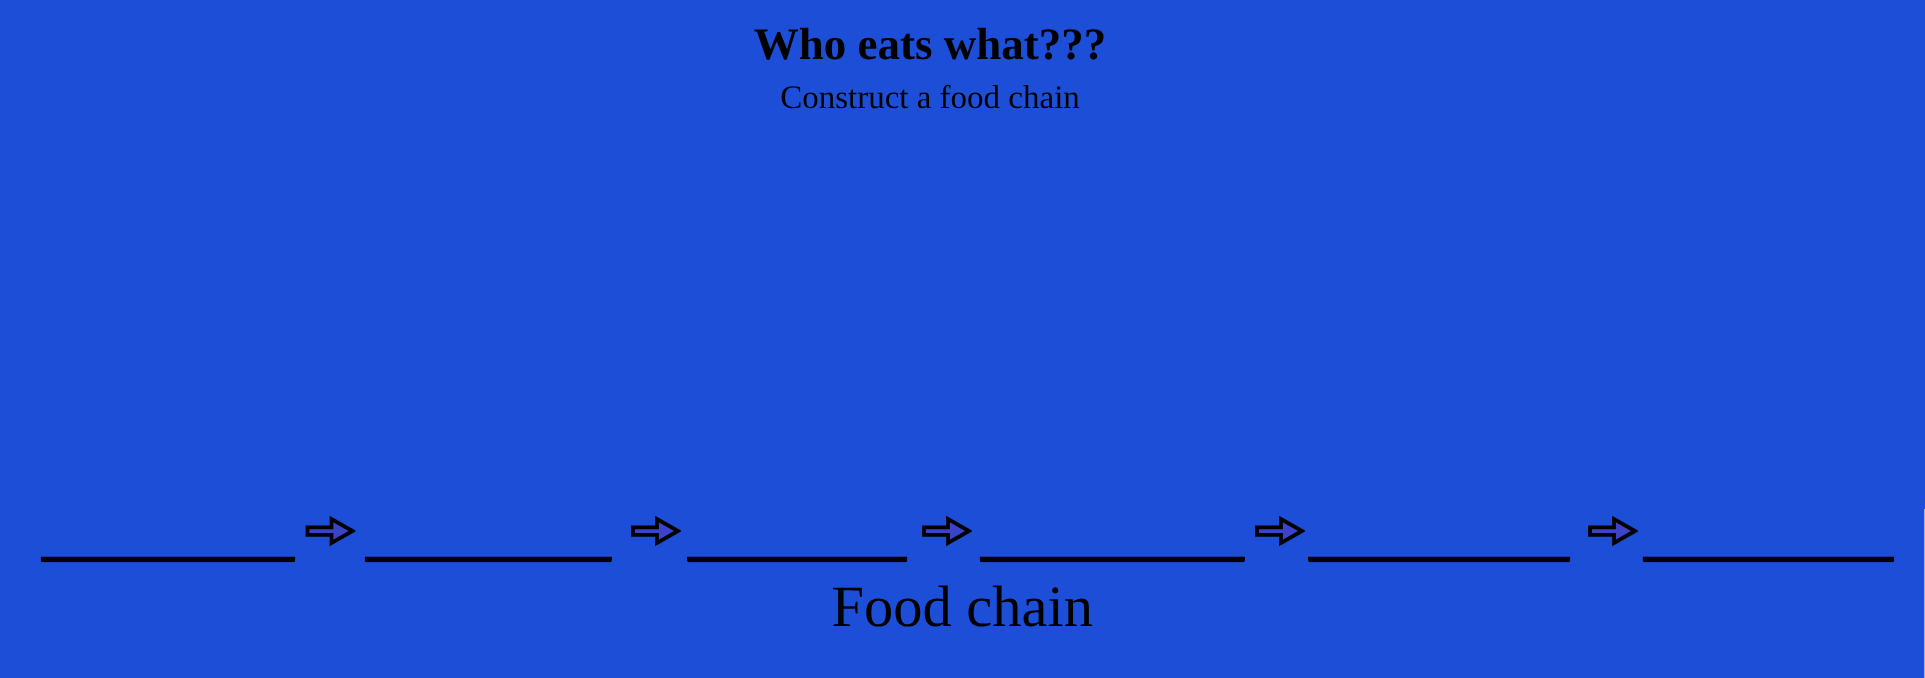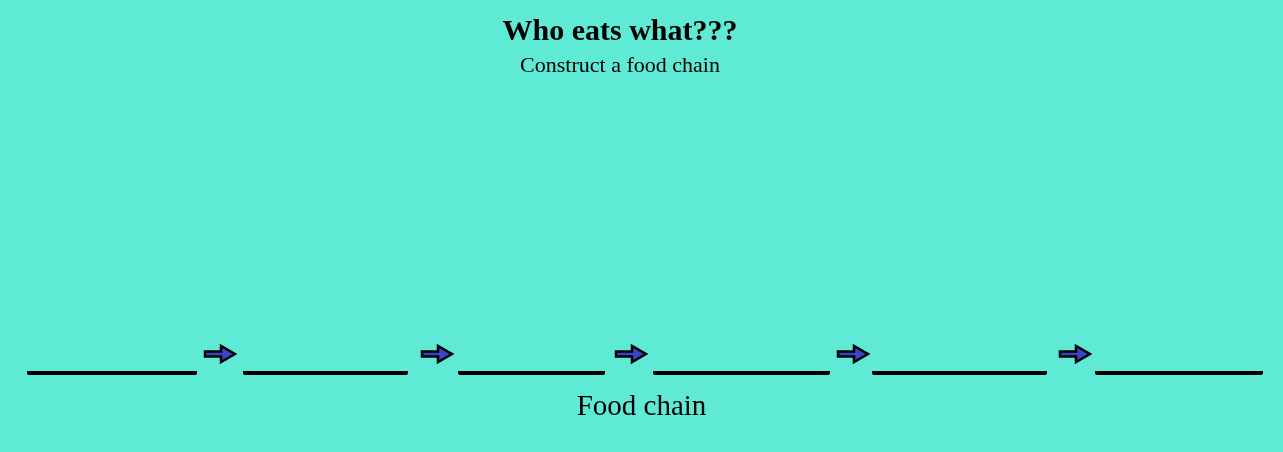--- a/index.html
+++ b/index.html
@@ -1,20 +1,20 @@
 <!DOCTYPE html>
 <html><head>
 <meta charset="utf-8">
 <style>
   html, body { margin: 0; padding: 0; background: #ffffff; }
   .canvas {
     position: relative;
     width: 1283px;
     height: 452px;
-    background: #5eead4;
+    background: #1d4ed8;
     color: #000000;
     font-family: "Liberation Serif", "DejaVu Serif", serif;
     overflow: hidden;
   }
   .header {
     position: absolute;
     top: 13px;
     left: 0;
     width: 1240px;
     text-align: center;
@@ -45,21 +45,21 @@
     top: 343px;
     width: 34px;
     height: 22px;
   }
   .chain-label {
     position: absolute;
     top: 388px;
     left: 0;
     width: 1283px;
     text-align: center;
-    font-size: 29px;
+    font-size: 39px;
     line-height: 34px;
   }
 </style>
 </head>
 <body>
 
 <div class="canvas">
 
   <div class="header">
     <div class="title">Who eats what???</div>

